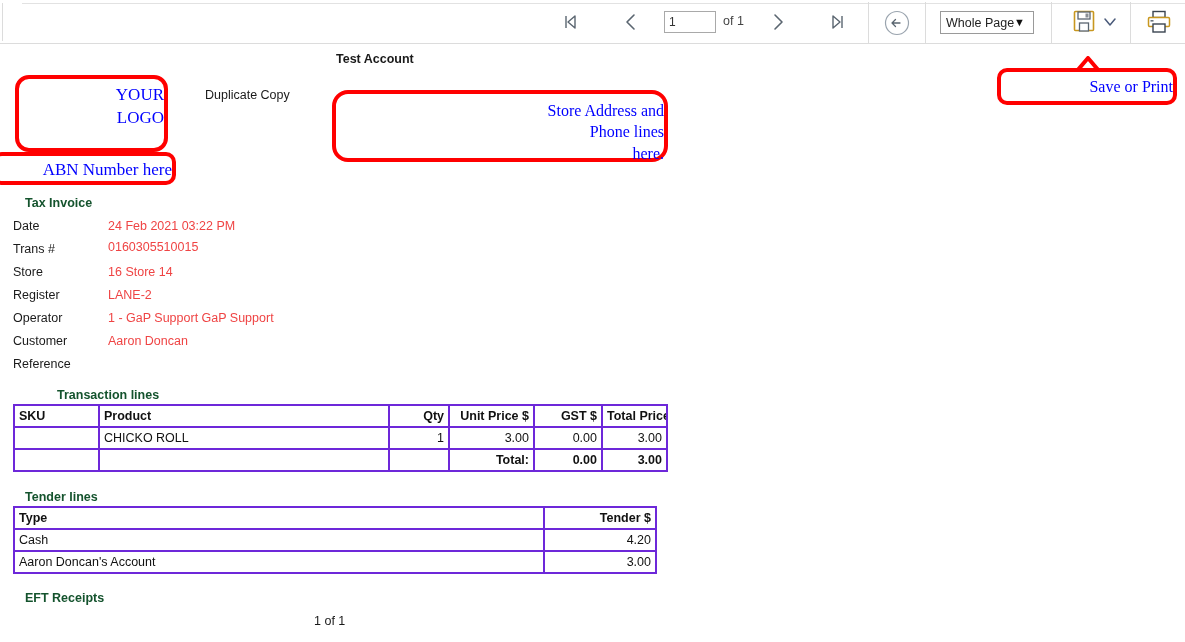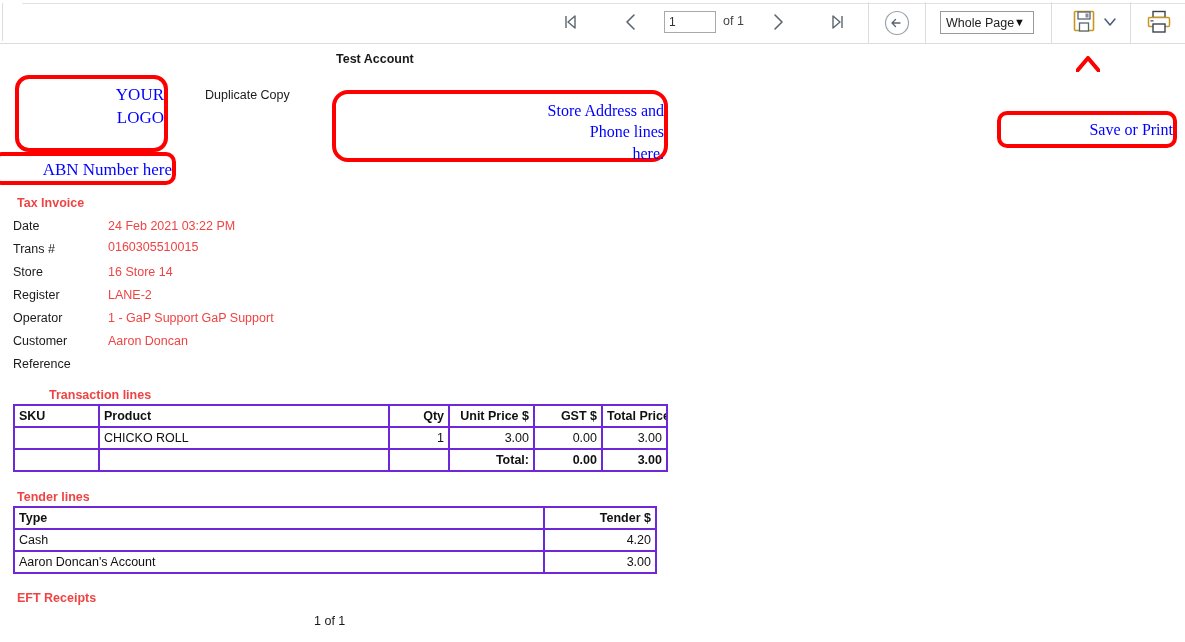--- a/index.html
+++ b/index.html
@@ -171,35 +171,34 @@
     border-radius: 16px;
     font-size: 16px;
     padding-top: 6px;
   }
   .callout-save {
     left: 997px; top: 24px;
     width: 180px; height: 37px;
     border-radius: 10px;
     font-size: 16px;
     line-height: 30px;
-    margin-top: 43px;
   }
   .callout-save-tip {
     position: absolute;
     left: 1076px; top: 12px;
     width: 24px; height: 16px;
   }
 
   
   .sec-head {
     position: absolute;
     font-size: 12.5px;
     font-weight: bold;
-    color: #ef4444;
-    left: 17px;
+    color: #14532d;
+    left: 25px;
   }
   .d-label {
     position: absolute;
     left: 13px;
     font-size: 12.5px;
     color: #1a1a1a;
     white-space: nowrap;
   }
   .d-value {
     position: absolute;

